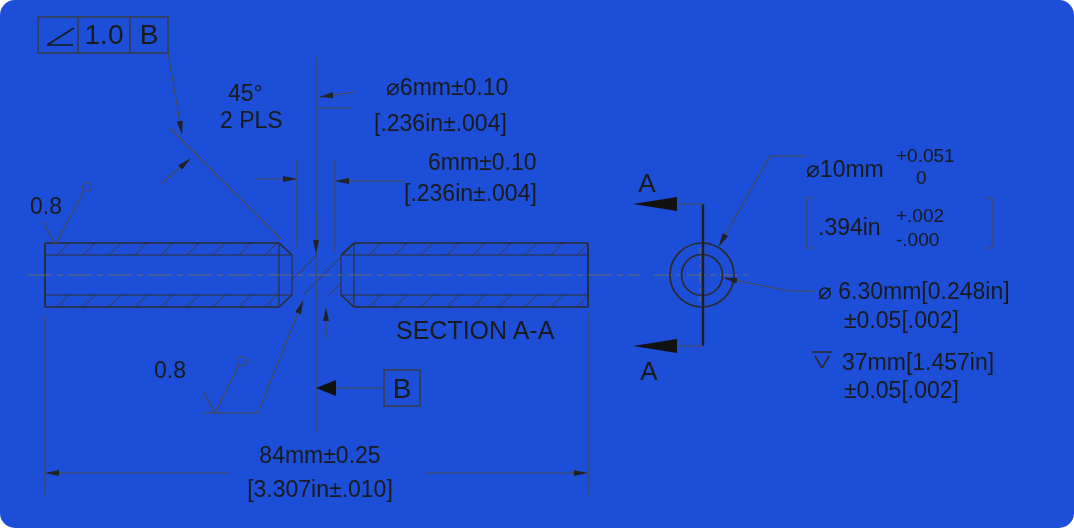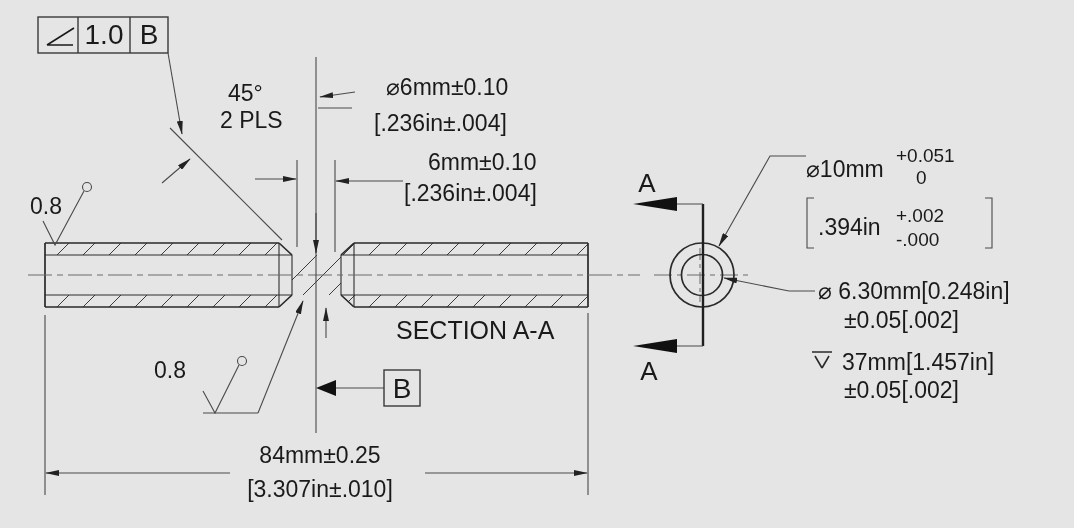--- a/index.html
+++ b/index.html
@@ -1,17 +1,17 @@
 <!DOCTYPE html>
 <html><head>
 <meta charset="utf-8">
 <style>
   html,body{margin:0;padding:0;background:#ffffff;}
-  .stage{position:relative;width:1074px;height:528px;background:#e5e5e5;overflow:hidden;
-         font-family:"Liberation Sans", sans-serif;}
+  .stage{position:relative;width:1074px;height:528px;background:#1d4ed8;overflow:hidden;
+         font-family:"Liberation Sans", sans-serif;border-radius:15px;}
   svg{display:block;}
   text{fill:#1a1a1a;font-family:"Liberation Sans", sans-serif;}
   .dim{font-size:23px;}
   .dimsmall{font-size:19px;}
   .seclabel{font-size:25px;}
   .letter{font-size:26px;font-weight:normal;}
   .fcftext{font-size:28px;}
   .edge{stroke:#2a2a2a;stroke-width:1.7;fill:none;}
   .edgethin{stroke:#2f2f2f;stroke-width:1.1;fill:none;}
   .ann{stroke:#4a4a4a;stroke-width:1.1;fill:none;}

